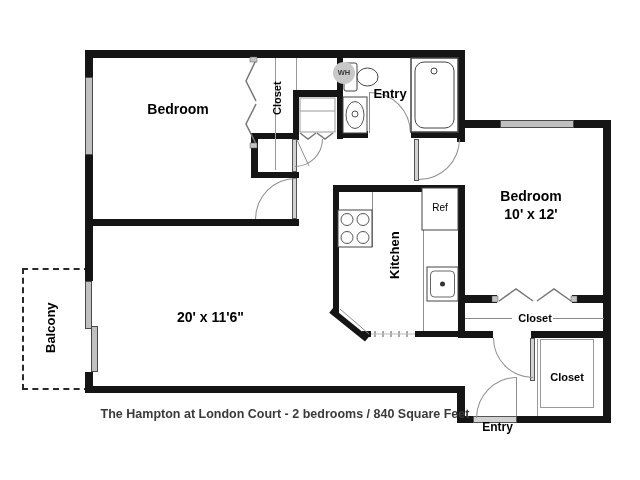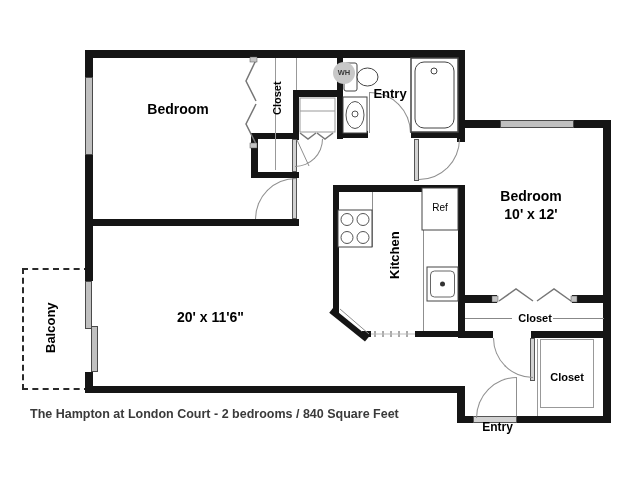--- a/index.html
+++ b/index.html
@@ -16,21 +16,21 @@
   .arc.br{border-right-width:1px;border-bottom-width:1px;border-bottom-right-radius:100% 100%;}
   .thin{position:absolute;background:#8f8f8f;}
   .lbl{position:absolute;font-weight:bold;color:#000;text-align:center;white-space:nowrap;}
   .vert{writing-mode:vertical-rl;transform:rotate(180deg);display:flex;
         align-items:center;justify-content:center;white-space:nowrap;}
   #balcony-outline{position:absolute;left:22px;top:268px;width:68px;height:122px;
         border:2px dashed #2a2a2a;box-sizing:border-box;background:#fff;}
   #wh-circle{position:absolute;left:315px;top:62px;width:22px;height:22px;border-radius:50%;
         background:#c8c8c8;color:#3a3a3a;font-size:7.5px;font-weight:bold;line-height:22px;
         text-align:center;margin-left:18px;}
-  #caption{position:absolute;left:30px;top:407px;width:510px;text-align:left;
+  #caption{position:absolute;left:30px;top:407px;width:510px;text-align:center;
         font-size:12.5px;font-weight:bold;color:#3a3a3a;}
   svg{position:absolute;left:0;top:0;}
 </style>
 </head>
 <body>
 
 <div id="plan">
 
   <div id="balcony-outline"></div>
 

